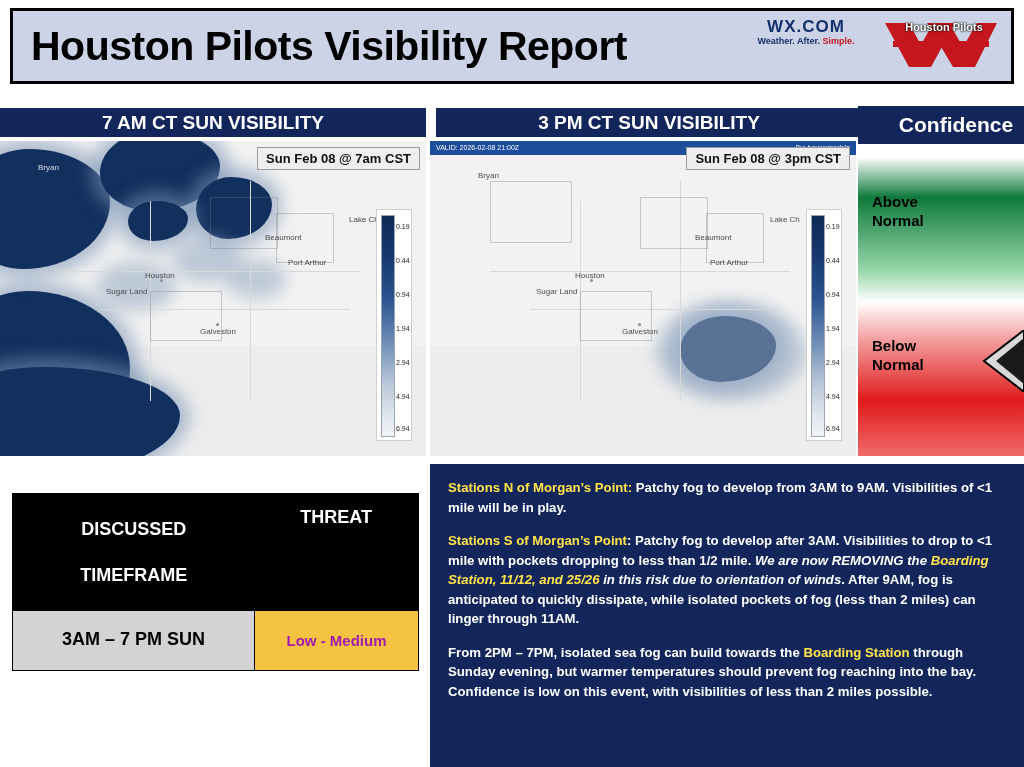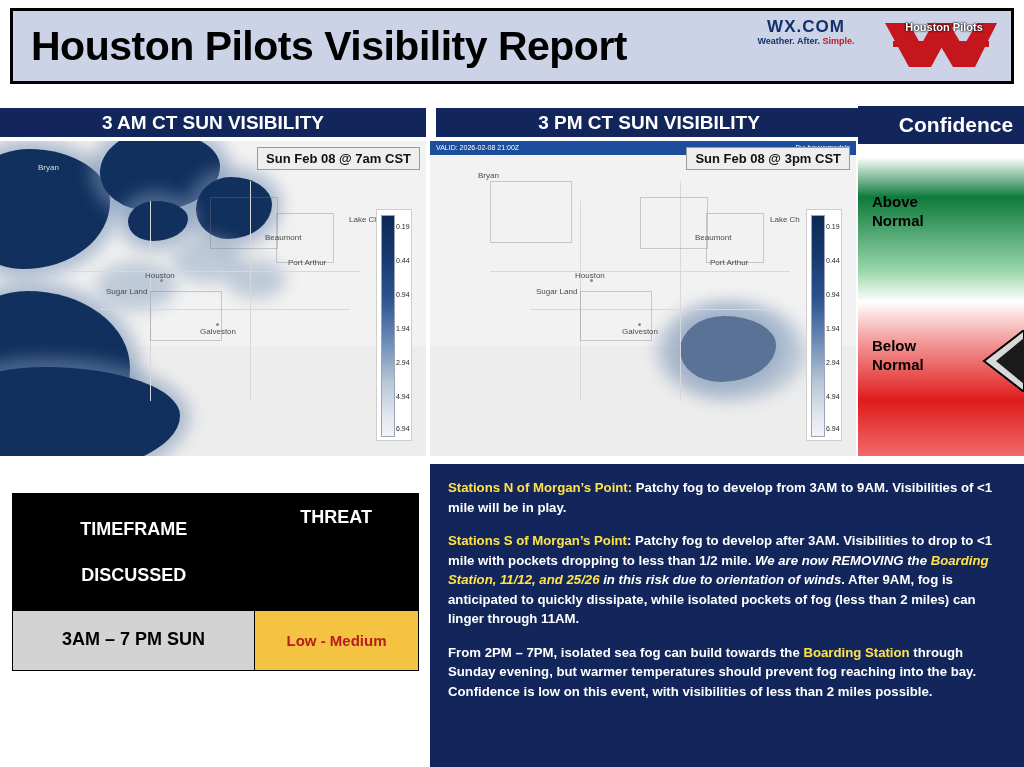--- a/index.html
+++ b/index.html
@@ -268,21 +268,21 @@
     font-size: 18px;
     font-weight: bold;
     text-align: center;
     padding: 18px 4px;
     box-sizing: border-box;
     border-top: 1px solid #000;
   }
   .tf-row .c2 {
     width: 165px;
     background: #f5c342;
-    color: #b91c1c;
+    color: #a21caf;
     font-size: 15px;
     font-weight: bold;
     text-align: center;
     padding: 21px 22px;
     box-sizing: border-box;
     border-top: 1px solid #000;
     border-left: 1px solid #000;
   }
 
   
@@ -320,21 +320,21 @@
     <div class="hp-logo">
       <svg width="124" height="62" viewBox="0 0 124 62" aria-hidden="true">
         <path d="M6 6 L30 6 L42 28 L54 6 L76 6 L52 50 L30 50 Z" fill="#c4161c"></path>
         <path d="M48 6 L70 6 L84 30 L98 6 L118 6 L96 50 L74 50 Z" fill="#c4161c"></path>
         <rect x="14" y="24" width="96" height="6" fill="#c4161c"></rect>
       </svg>
       <div class="hp-text">Houston Pilots</div>
     </div>
   </div>
 
-  <div class="panel-hdr" id="hdr-left">3 AM CT SUN VISIBILITY</div>
+  <div class="panel-hdr" id="hdr-left">7 AM CT SUN VISIBILITY</div>
   <div class="panel-hdr" id="hdr-right">3 PM CT SUN VISIBILITY</div>
   <div class="panel-hdr" id="hdr-conf">Confidence</div>
 
   <div class="map" id="map-left">
     <div class="map-bg">
       <div class="gulf"></div>
 
       <div class="fogblob" style="left:-60px; top:150px; width:190px; height:175px;"></div>
       <div class="fogblob" style="left:-40px; top:8px; width:150px; height:120px;"></div>
       <div class="fogblob" style="left:100px; top:-10px; width:120px; height:80px;"></div>
@@ -435,22 +435,22 @@
     </div>
     <svg class="conf-arrow" viewBox="0 0 44 62">
       <polygon points="44,0 4,31 44,62" fill="#d9d9d9" stroke="#000000" stroke-width="2"></polygon>
       <polygon points="44,8 16,31 44,54" fill="#1a1a1a"></polygon>
     </svg>
   </div>
 
   <div class="tf-table">
     <div class="tf-head">
       <div class="c1">
+        <div>DISCUSSED</div>
         <div>TIMEFRAME</div>
-        <div>DISCUSSED</div>
       </div>
       <div class="c2">THREAT</div>
     </div>
     <div class="tf-row">
       <div class="c1">3AM – 7 PM SUN</div>
       <div class="c2">Low - Medium</div>
     </div>
   </div>
 
   <div id="discussion">

